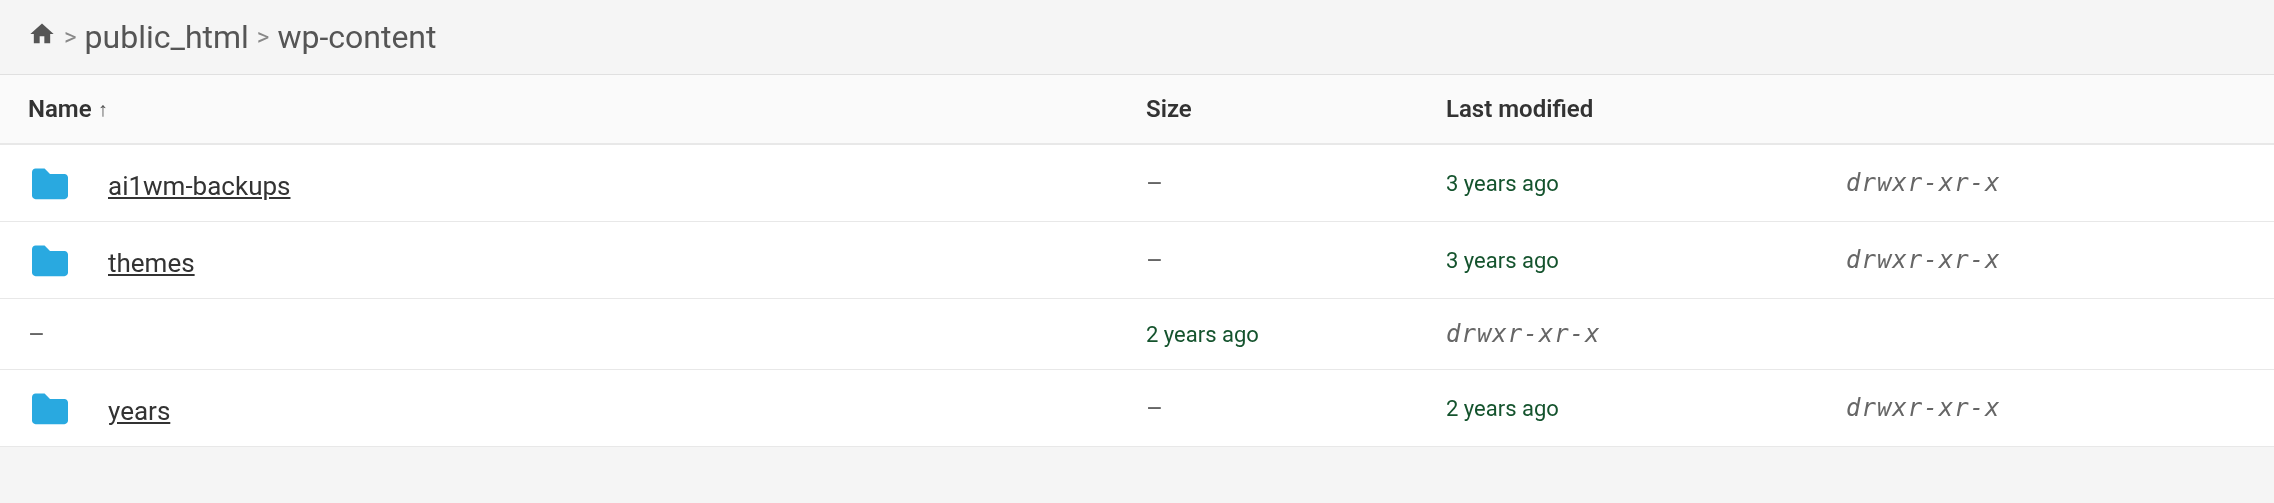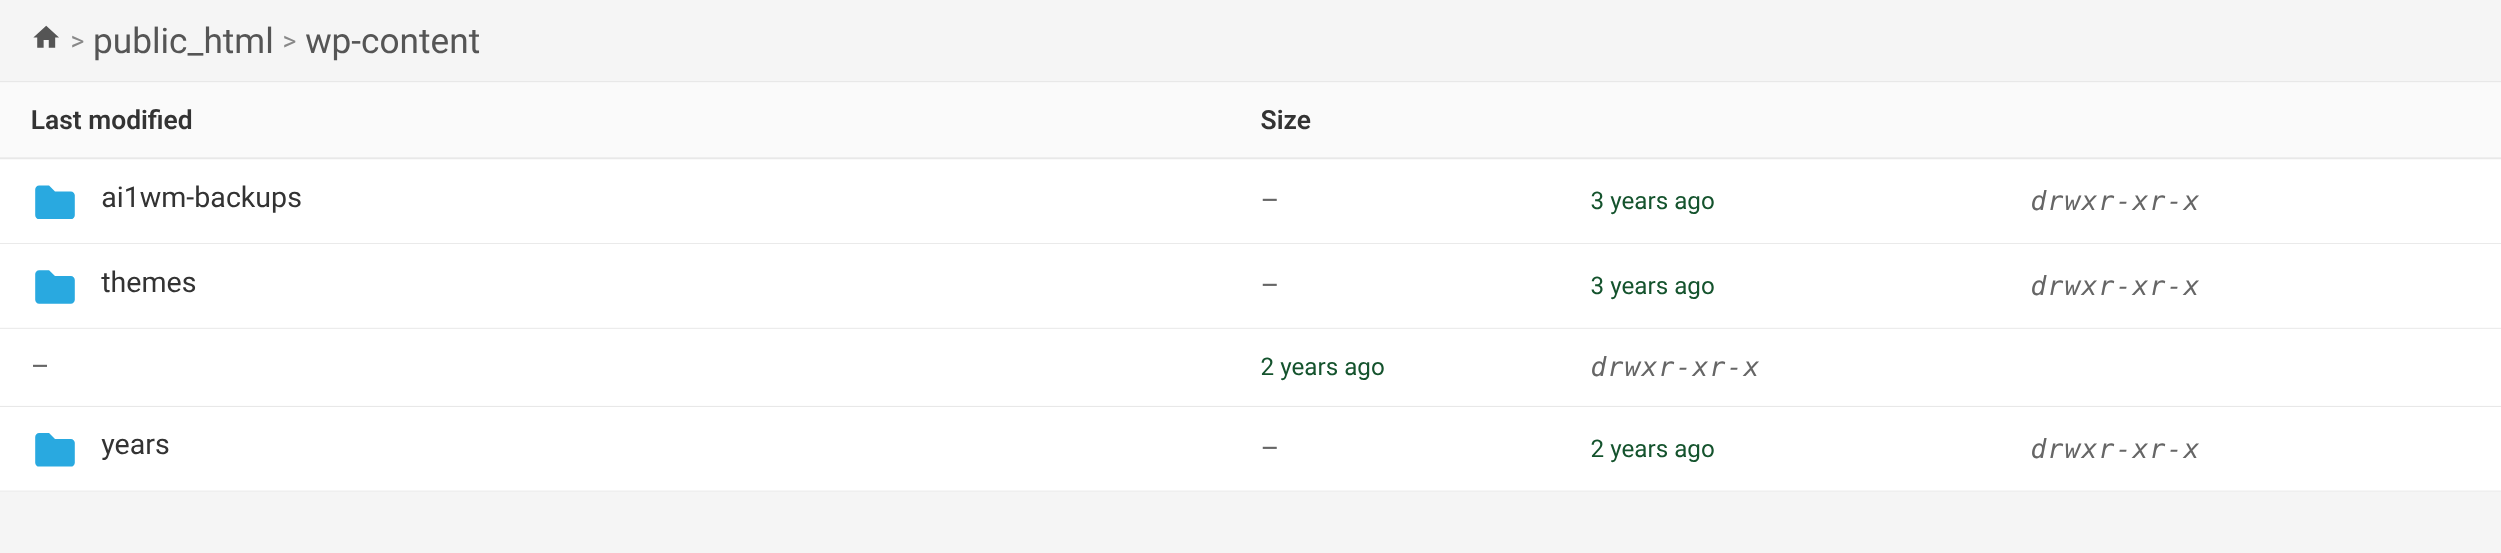--- a/index.html
+++ b/index.html
@@ -70,22 +70,23 @@
       grid-template-columns: 1fr 300px 400px 400px;
       padding: 20px 28px;
       border-bottom: 1px solid #e8e8e8;
       align-items: center;
       background: #fff;
       cursor: pointer;
     }
 
     .name-cell {
       display: flex;
-      align-items: flex-start;
-      gap: 20px;
+      align-items: flex-end;
+      gap: 36px;
+      text-decoration: underline;
     }
 
     .folder-icon {
       width: 44px;
       height: 36px;
       flex-shrink: 0;
     }
 
     .folder-icon-svg {
       width: 44px;
@@ -127,24 +128,28 @@
   <span class="breadcrumb-separator">&gt;</span>
   <span class="breadcrumb-link">public_html</span>
   <span class="breadcrumb-separator">&gt;</span>
   <span class="breadcrumb-link">wp-content</span>
 </div>
 
 <div class="file-table">
 
   <div class="table-header">
     <div class="table-header-cell">
-      <span>Last modified</span>
+      <span>Name</span>
+      <span class="sort-arrow">↑</span>
     </div>
     <div class="table-header-cell">
       <span>Size</span>
+    </div>
+    <div class="table-header-cell">
+      <span>Last modified</span>
     </div>
     <div class="table-header-cell"></div>
   </div>
 
   <div class="table-row">
     <div class="name-cell">
       <div class="folder-icon">
         <svg class="folder-icon-svg" viewBox="0 0 48 40" fill="none" xmlns="http://www.w3.org/2000/svg">
           <path d="M4 8C4 5.8 5.8 4 8 4H18L24 10H40C42.2 10 44 11.8 44 14V34C44 36.2 42.2 38 40 38H8C5.8 38 4 36.2 4 34V8Z" fill="#29a9e0"></path>
         </svg>

